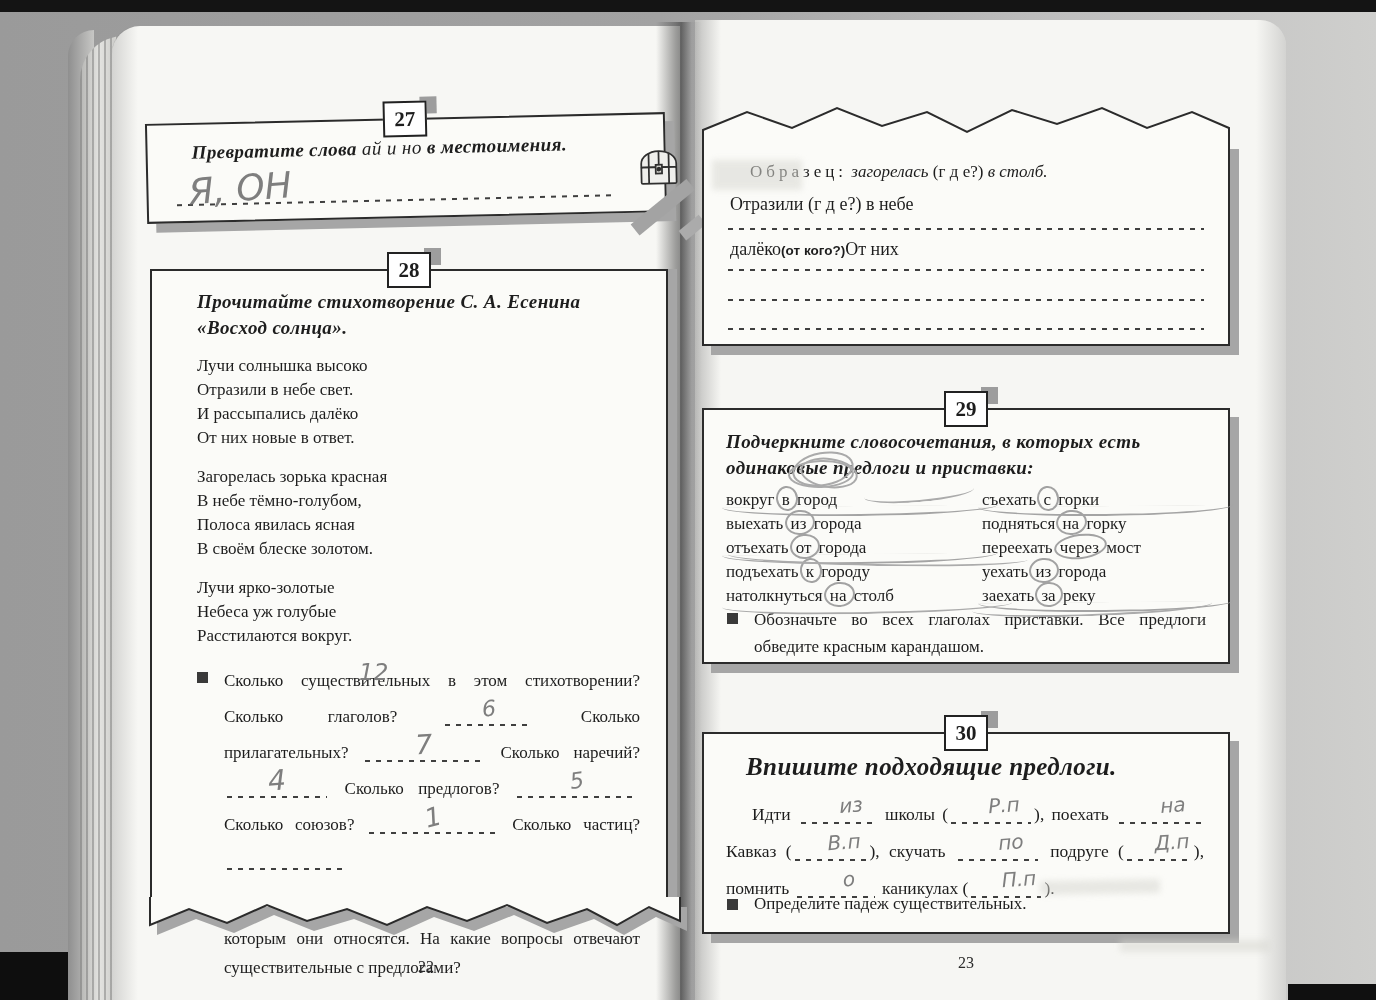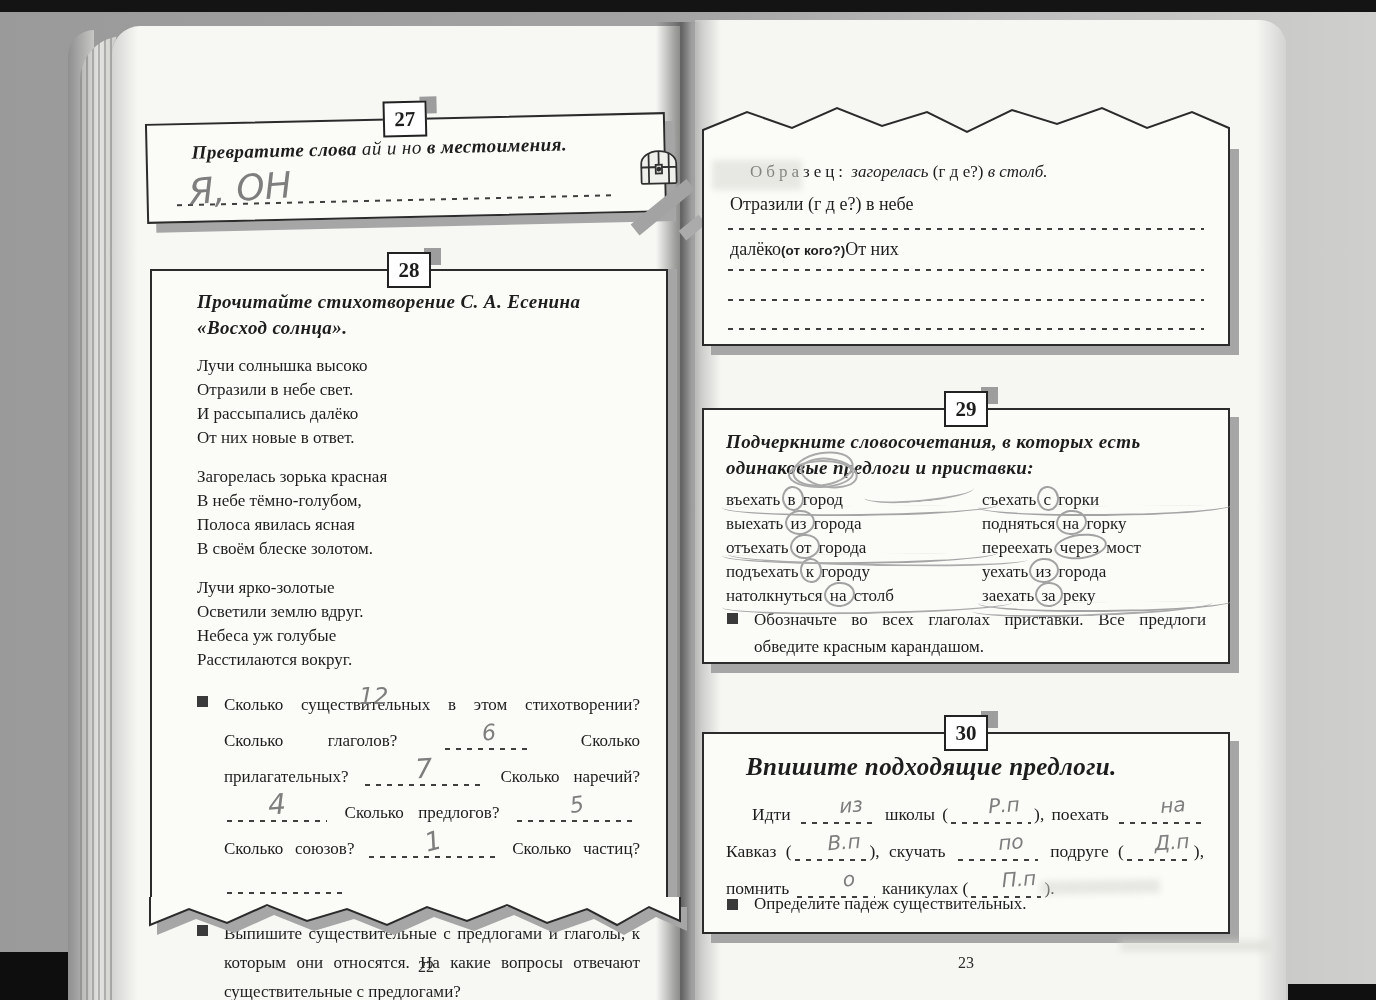--- a/index.html
+++ b/index.html
@@ -158,21 +158,20 @@
           <div>От них новые в ответ.</div>
         </div>
         <div class="stanza">
           <div>Загорелась зорька красная</div>
           <div>В небе тёмно-голубом,</div>
           <div>Полоса явилась ясная</div>
           <div>В своём блеске золотом.</div>
         </div>
         <div class="stanza">
           <div>Лучи ярко-золотые</div>
-          <div>Осветили землю вдруг.</div>
           <div>Небеса уж голубые</div>
           <div>Расстилаются вокруг.</div>
         </div>
       </div>
 
       <div class="bullet-item">
         <span class="bullet-sq"></span>
         <p class="jtext qpara" style="margin:0;">
           <span>Сколько</span>
           <span class="rel-word"><span>существительных</span><span class="hw hw-above">12</span></span>
@@ -231,21 +230,21 @@
   </div>
 
   <div class="exbox box29">
     <div class="badge">
       <span class="badge-shadow"></span>
       <span class="badge-num">29</span>
     </div>
     <div class="title ex-title">Подчеркните словосочетания, в которых есть одинаковые предлоги и приставки:</div>
 
     <div class="cols">
-      <div class="phrase u-line"><span>въехать</span> <span class="prep">в</span> <span>город</span></div>
+      <div class="phrase u-line"><span>вокруг</span> <span class="prep">в</span> <span>город</span></div>
       <div class="phrase"><span>выехать</span> <span class="prep">из</span> <span>города</span></div>
       <div class="phrase u-line"><span>отъехать</span> <span class="prep">от</span> <span>города</span></div>
       <div class="phrase"><span>подъехать</span> <span class="prep">к</span> <span>городу</span></div>
       <div class="phrase"><span>натолкнуться</span> <span class="prep">на</span> <span>столб</span></div>
 
       <div class="phrase u-line"><span>съехать</span> <span class="prep">с</span> <span>горки</span></div>
       <div class="phrase"><span>подняться</span> <span class="prep">на</span> <span>горку</span></div>
       <div class="phrase"><span>переехать</span> <span class="prep">через</span> <span>мост</span></div>
       <div class="phrase"><span>уехать</span> <span class="prep">из</span> <span>города</span></div>
       <div class="phrase u-line"><span>заехать</span> <span class="prep">за</span> <span>реку</span></div>

